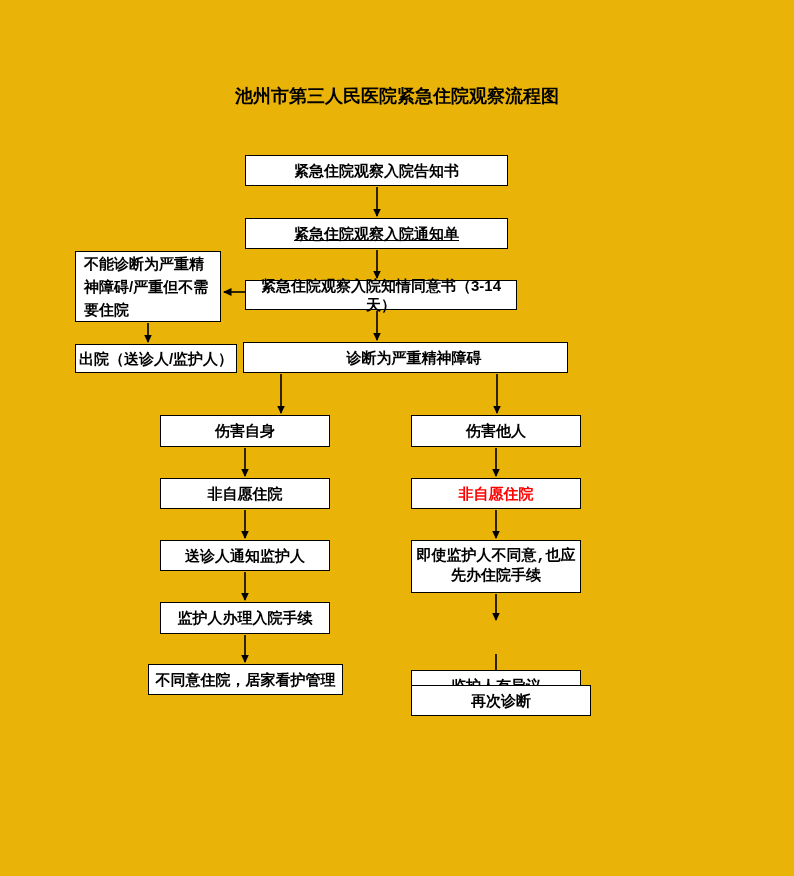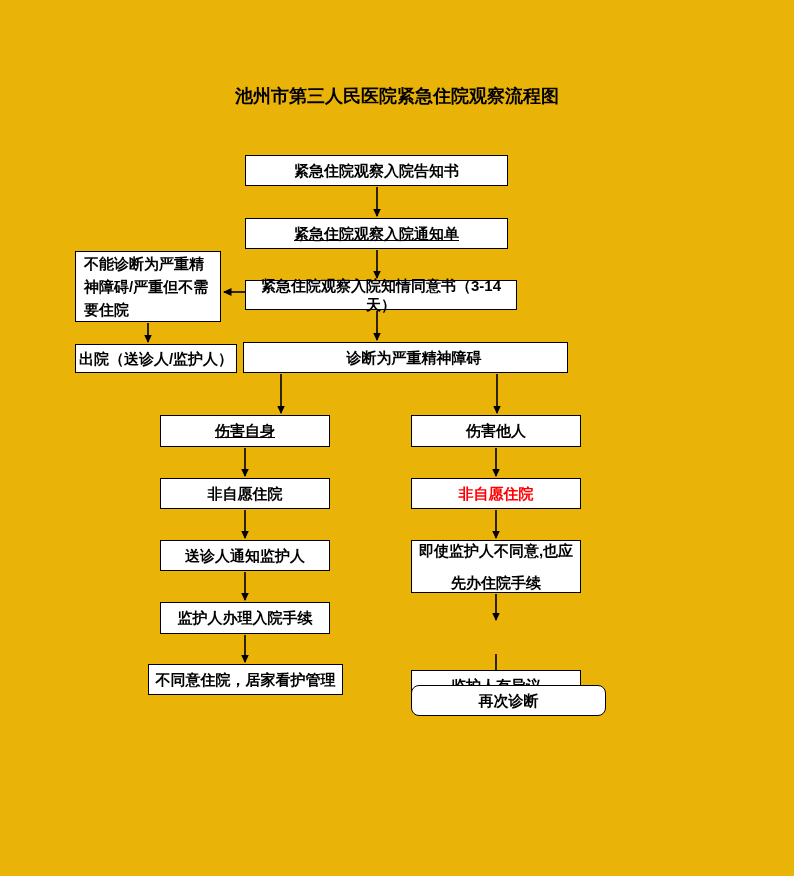--- a/index.html
+++ b/index.html
@@ -34,21 +34,22 @@
     line-height:1.3;
     white-space:pre-line;
   }
   .node.left-align{
     justify-content:flex-start;
     text-align:left;
     padding:2px 6px 2px 8px;
     line-height:23px;
   }
   .node.two-line{
-    line-height:32px;
+    line-height:20px;
+    font-family:Liberation Mono, monospace;
   }
   .node.red-text{
     color:#FF0000;
   }
   #arrows{
     position:absolute;
     left:0;top:0;
     pointer-events:none;
   }
   #arrows line{
@@ -93,34 +94,34 @@
   <div class="node" style="left:245px;top:280px;width:272px;height:30px;">紧急住院观察入院知情同意书（3-14 天）</div>
 
   <div class="node left-align" style="left:75px;top:251px;width:146px;height:71px;">不能诊断为严重精
 神障碍/严重但不需
 要住院</div>
 
   <div class="node" style="left:75px;top:344px;width:162px;height:29px;">出院（送诊人/监护人）</div>
 
   <div class="node" style="left:243px;top:342px;width:325px;height:31px;padding-left:17px;">诊断为严重精神障碍</div>
 
-  <div class="node" style="left:160px;top:415px;width:170px;height:32px;text-decoration:underline;">伤害自身</div>
+  <div class="node" style="left:160px;top:415px;width:170px;height:32px;">伤害自身</div>
 
   <div class="node" style="left:160px;top:478px;width:170px;height:31px;">非自愿住院</div>
 
   <div class="node" style="left:160px;top:540px;width:170px;height:31px;">送诊人通知监护人</div>
 
   <div class="node" style="left:160px;top:602px;width:170px;height:32px;">监护人办理入院手续</div>
 
   <div class="node" style="left:148px;top:664px;width:195px;height:31px;">不同意住院，居家看护管理</div>
 
   <div class="node" style="left:411px;top:415px;width:170px;height:32px;">伤害他人</div>
 
   <div class="node red-text" style="left:411px;top:478px;width:170px;height:31px;">非自愿住院</div>
 
   <div class="node two-line" style="left:411px;top:540px;width:170px;height:53px;">即使监护人不同意,也应
 先办住院手续</div>
 
   <div class="node" style="left:411px;top:622px;width:170px;height:31px;margin-top:48px;">监护人有异议</div>
 
-  <div class="node" style="left:411px;top:685px;width:195px;height:31px;border-radius:8px;">再次诊断</div>
+  <div class="node" style="left:411px;top:685px;width:180px;height:31px;">再次诊断</div>
 
 </div>
 
 </body></html>

